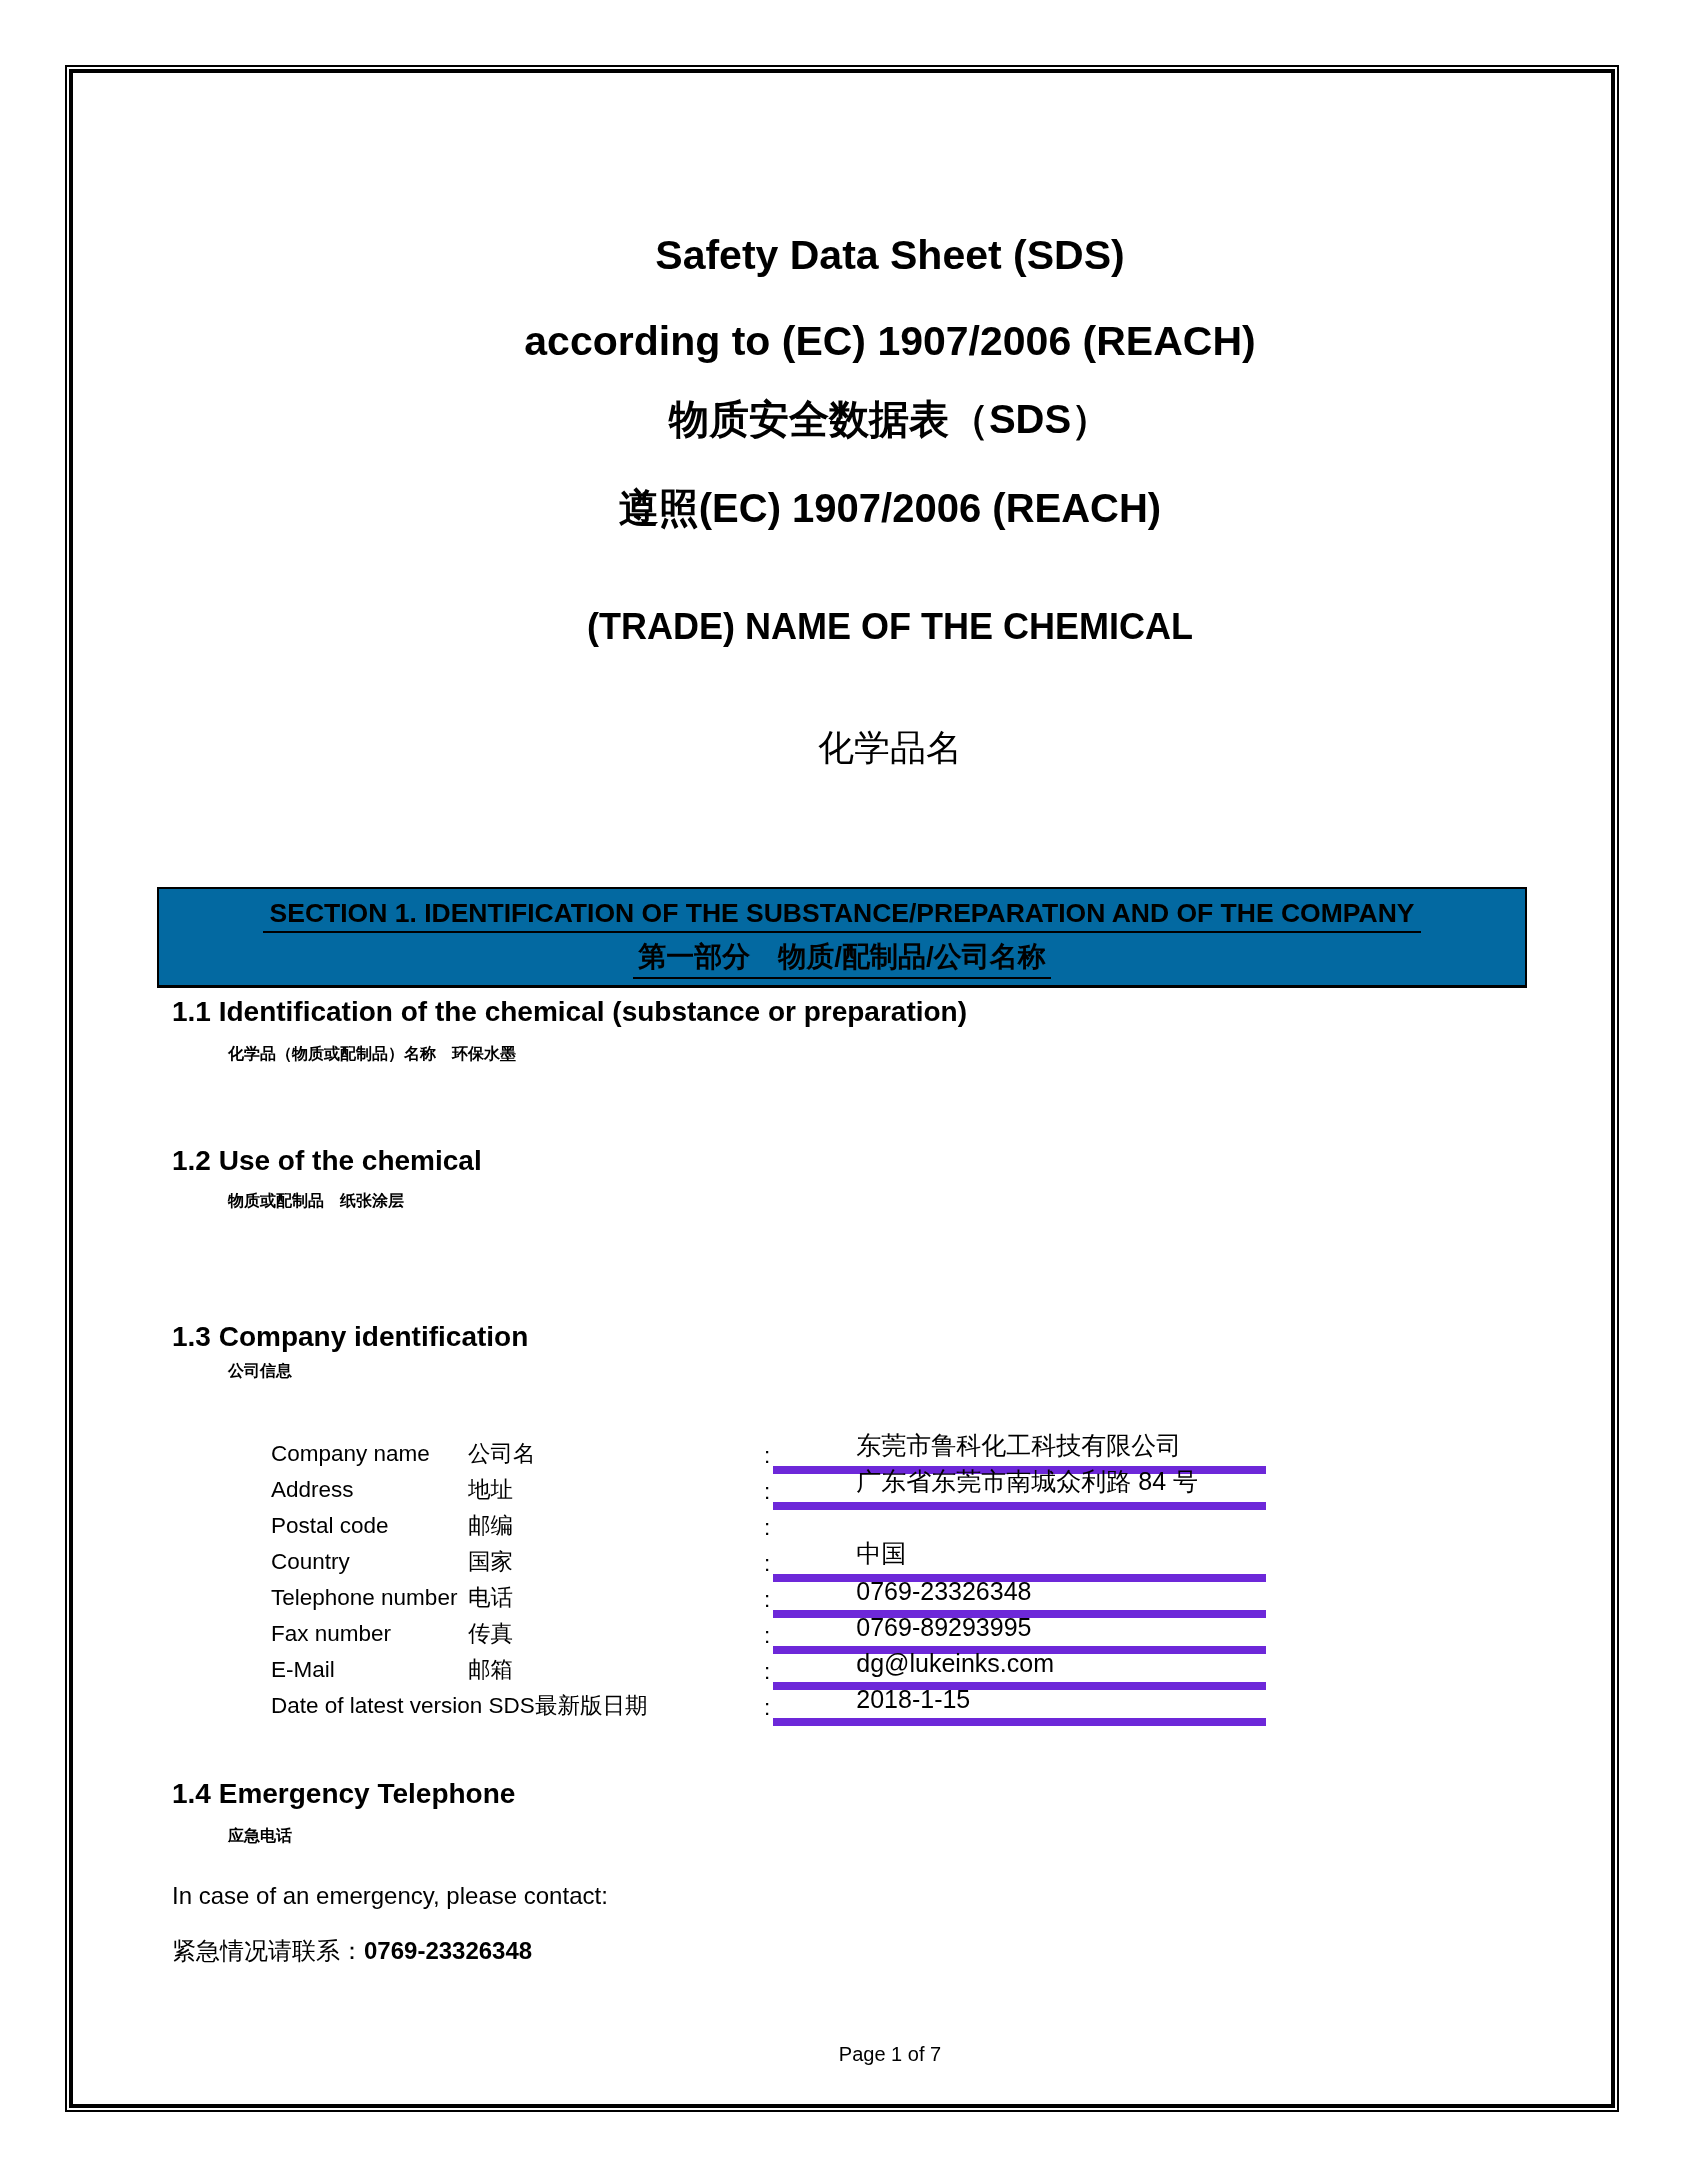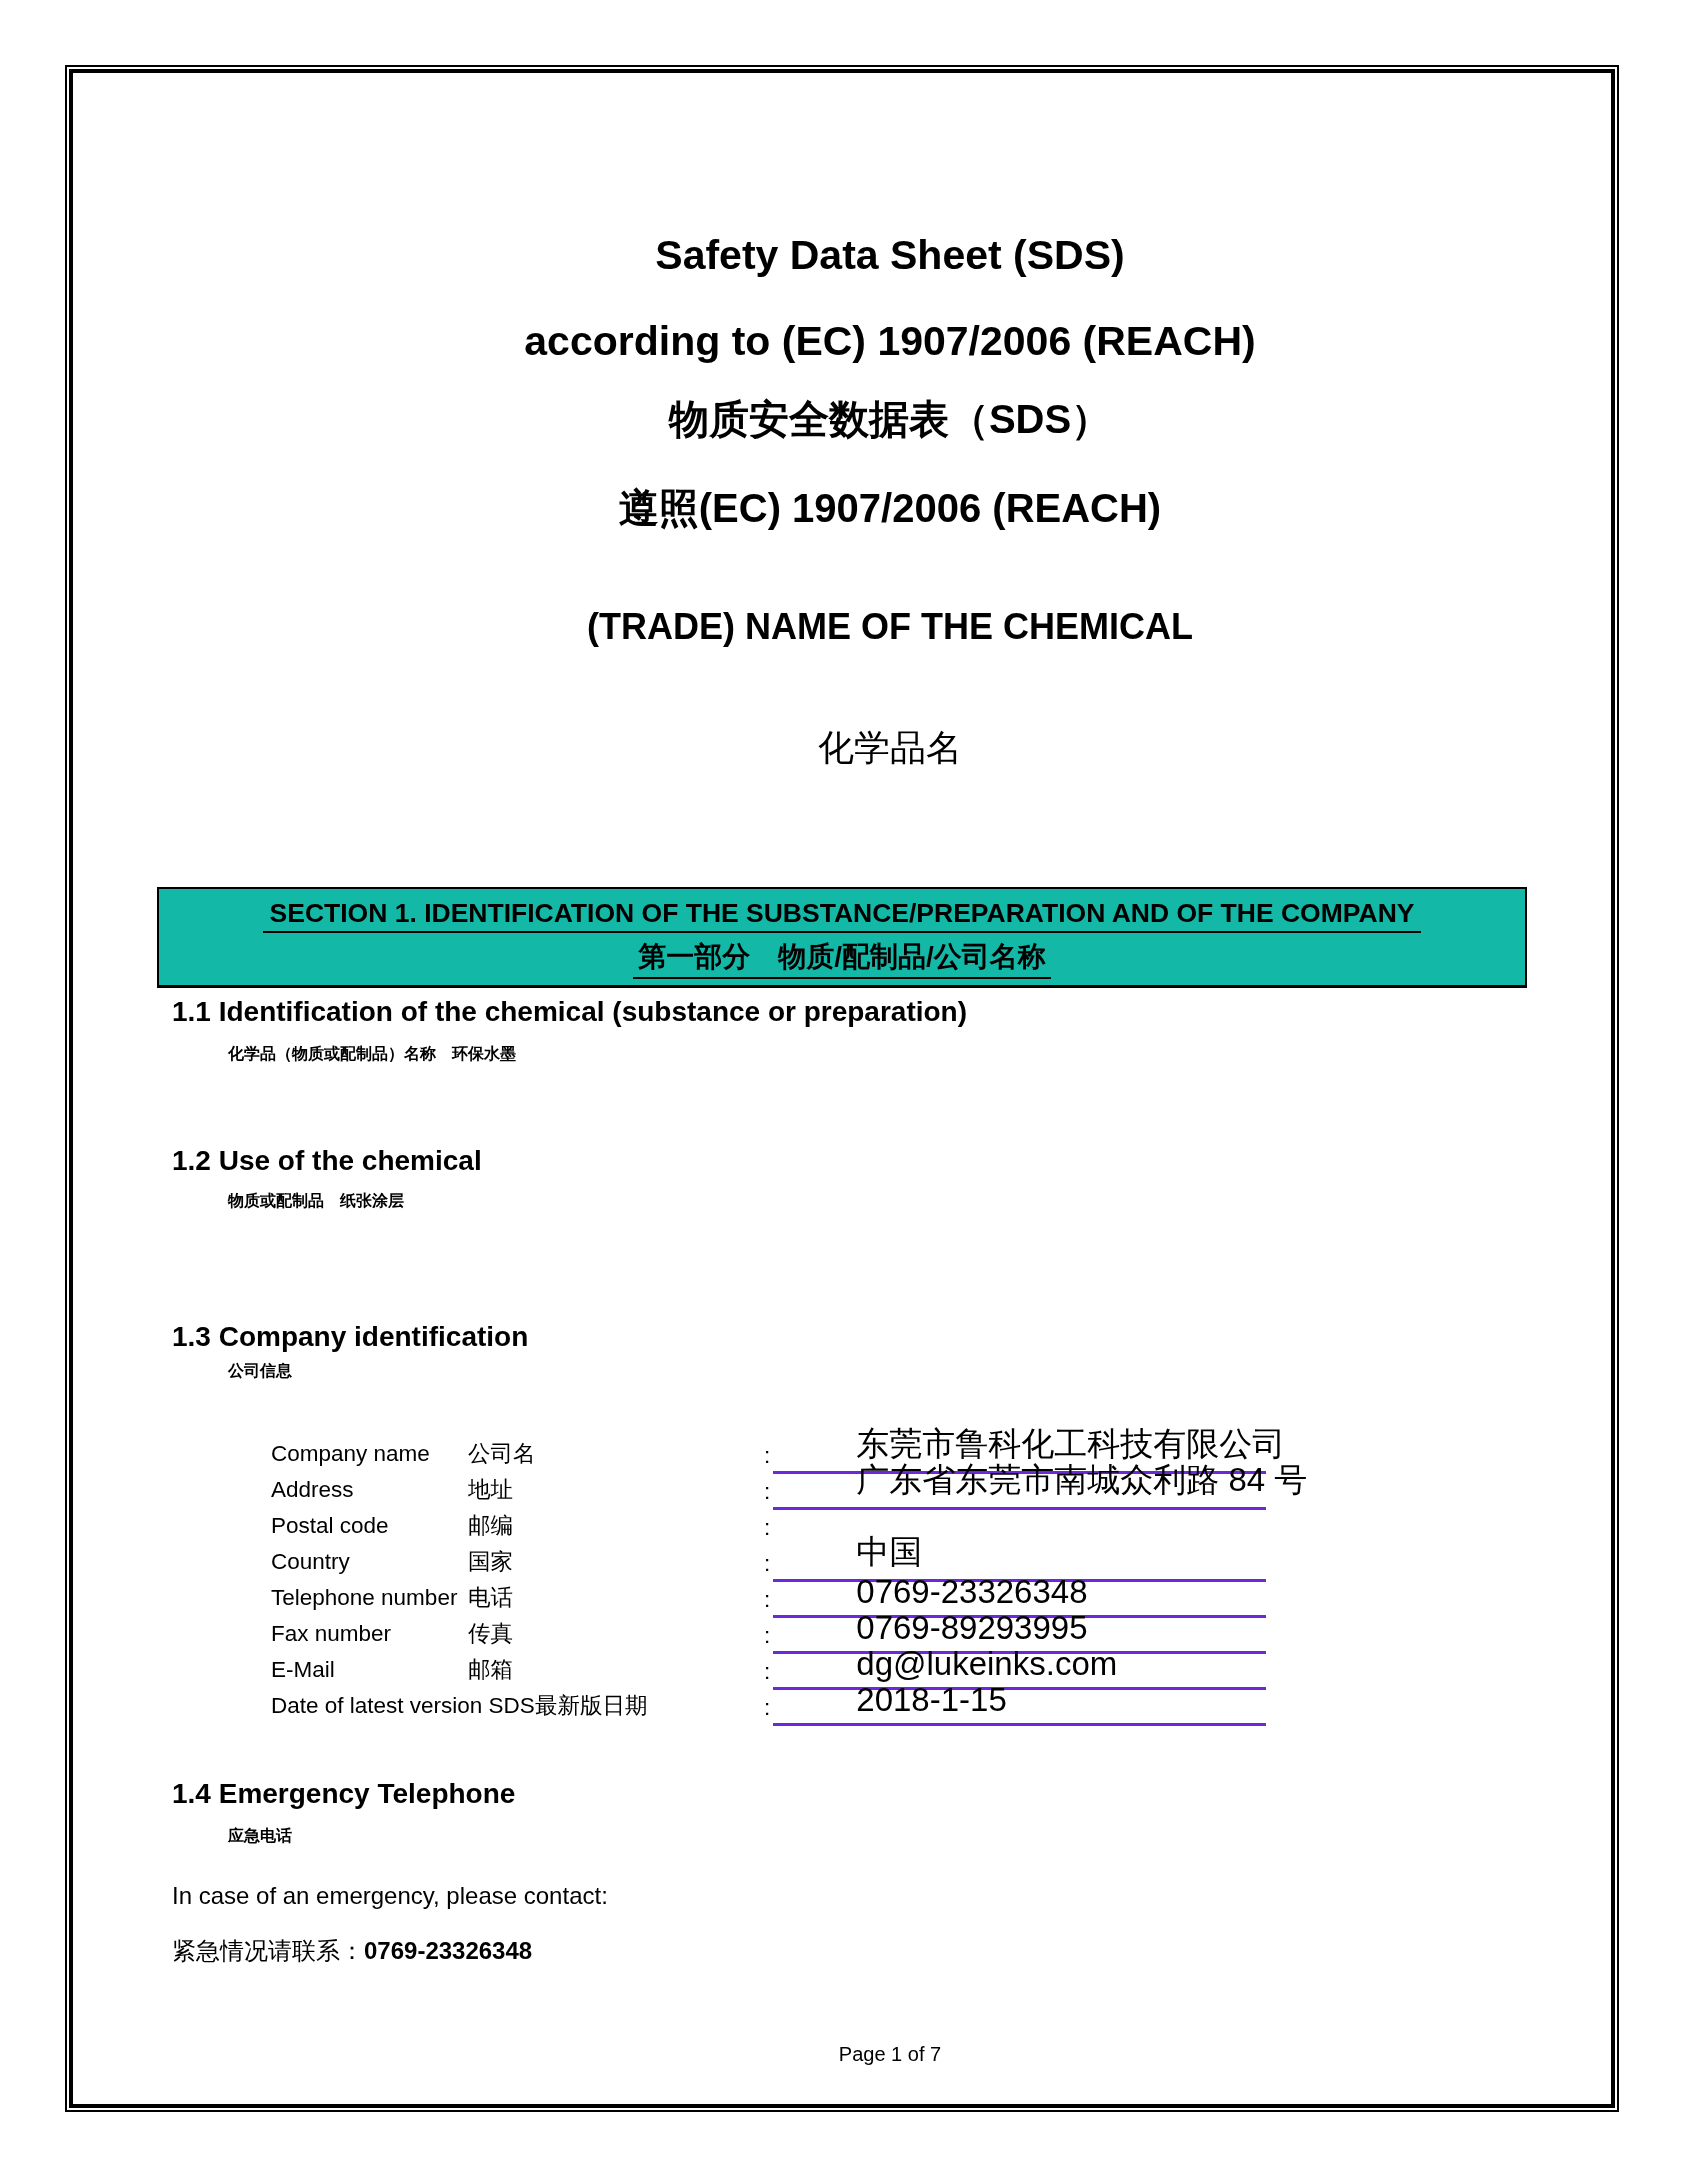--- a/index.html
+++ b/index.html
@@ -42,21 +42,21 @@
   .chem {
     top: 728px; font-size: 36px;
     font-weight: normal;
     font-family: "Liberation Serif", serif;
   }
   
   .secbox {
     position: absolute;
     left: 157px; top: 887px;
     width: 1370px; height: 101px;
-    background: #14b8a6;
+    background: #0369a1;
     border: 2px solid #000;
     border-bottom-width: 3.3px;
     box-sizing: border-box;
     text-align: center;
   }
   .secbox .l1 { margin-top: 8.6px; font-size: 26.5px; font-weight: bold; line-height: 1.2; }
   .secbox .l2 { margin-top: 6.6px; font-size: 28px; font-weight: bold; line-height: 1.2; }
   .usp  { display: inline-block; border-bottom: 2.6px solid #000; padding: 0 6.6px 2px; white-space: pre-wrap; }
   .usp2 { display: inline-block; border-bottom: 2px solid #000; padding: 0 5.3px 3.3px;  white-space: pre-wrap; }
   
@@ -81,22 +81,22 @@
     align-items: flex-end;
     height: 36px;
     font-size: 22.5px;
   }
   .crow .lab { width: 493px; padding-bottom: 5.3px; white-space: pre; }
   .crow .lab .en { display: inline-block; min-width: 197px; }
   .crow .colon { width: 9.3px; padding-bottom: 5.3px; }
   .crow .val {
     width: 410px;
     padding: 0 0 4px 83px;
-    border-bottom: 3px solid #6d28d9;
-    font-size: 33px;
+    border-bottom: 8px solid #6d28d9;
+    font-size: 25px;
     white-space: nowrap;
     overflow: visible;
   }
   .footer {
     position: absolute;
     left: 93px; width: 1594px; top: 2043px;
     text-align: center;
     font-size: 20px;
   }
 </style>

